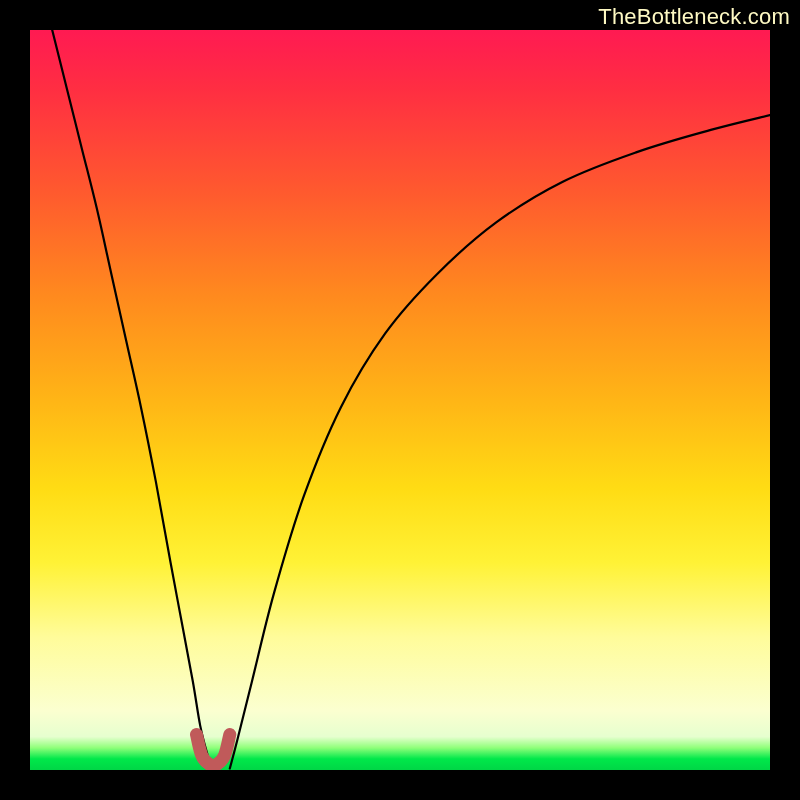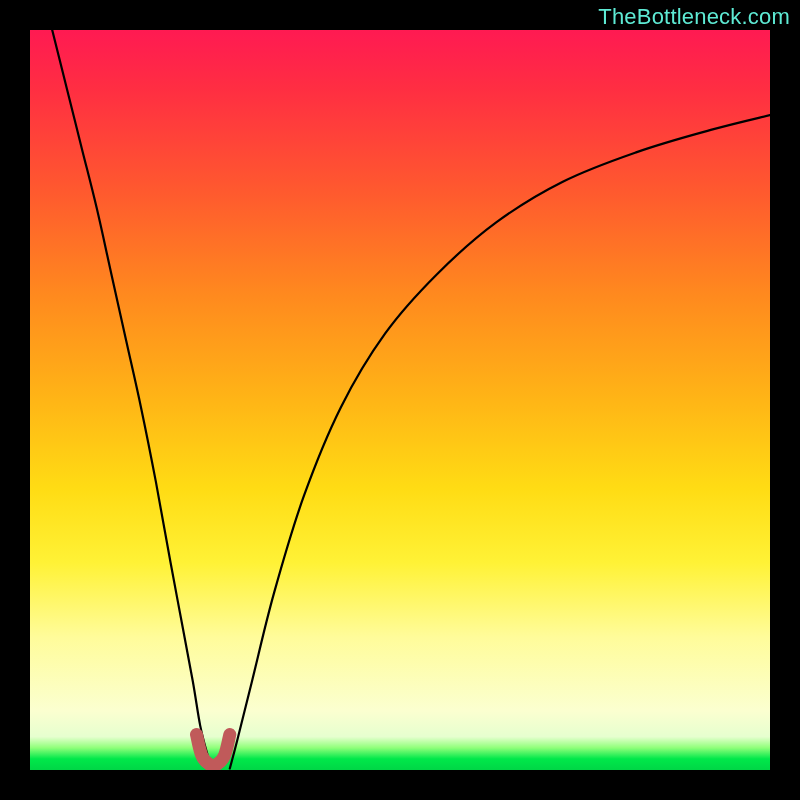--- a/index.html
+++ b/index.html
@@ -40,21 +40,21 @@
       #e6ffcf 95.5%,
       #8fff7a 97%,
       #00e84a 98.5%,
       #00d646 100%
     );
   }
   .attribution {
     position: absolute;
     top: 4px;
     right: 10px;
-    color: #5eead4;
+    color: #fef9c3;
     font-size: 22px;
     letter-spacing: 0.2px;
     font-weight: 400;
   }
   svg.curves {
     position: absolute;
     left: 0;
     top: 0;
     width: 740px;
     height: 740px;

